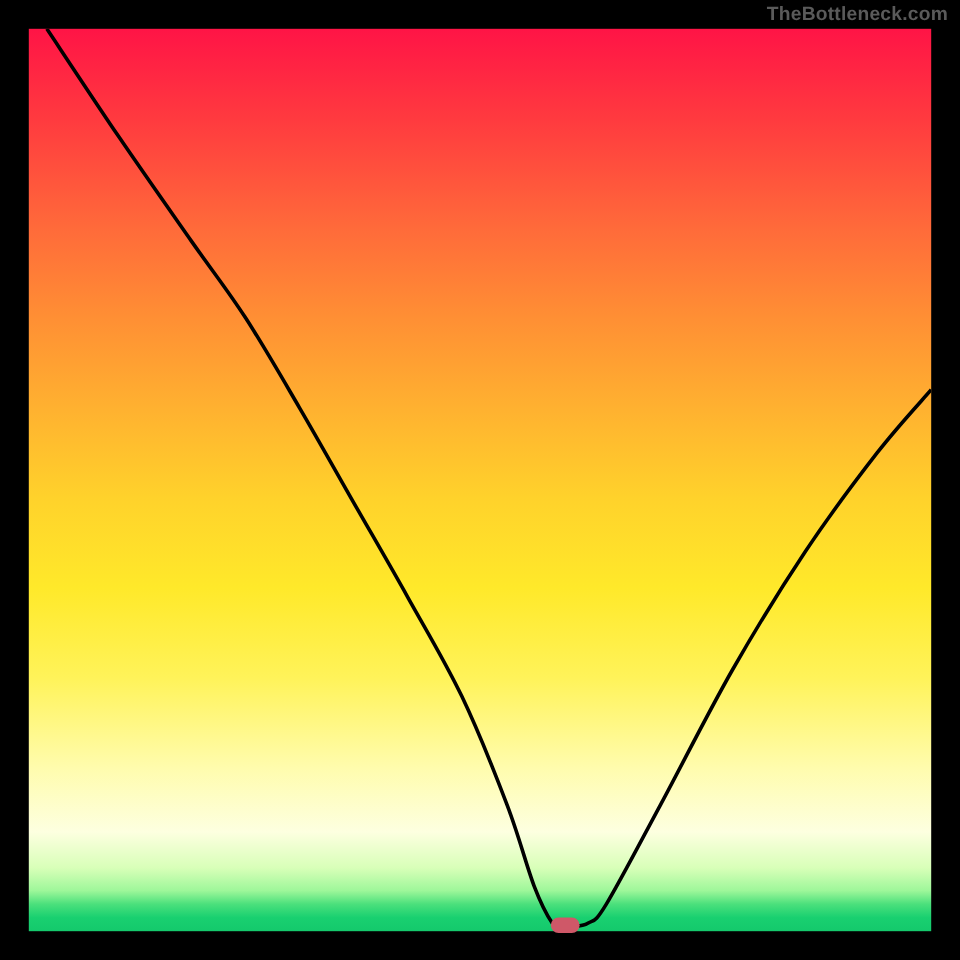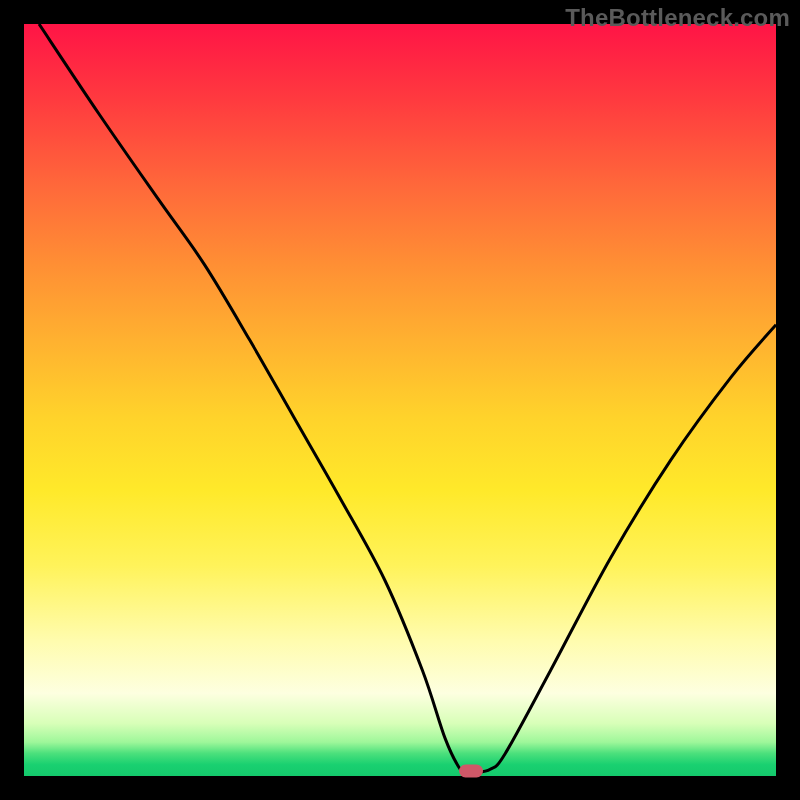--- a/index.html
+++ b/index.html
@@ -15,21 +15,21 @@
     position: relative;
     width: 800px;
     height: 800px;
     background: #000;
   }
   .watermark {
     position: absolute;
     top: 4px;
     right: 10px;
     color: #5a5a5a;
-    font-size: 24px;
+    font-size: 16px;
     font-weight: 600;
     letter-spacing: 0.2px;
     z-index: 20;
   }
   .plot-area {
     position: absolute;
     left: 24px;
     top: 24px;
     width: 752px;
     height: 752px;

